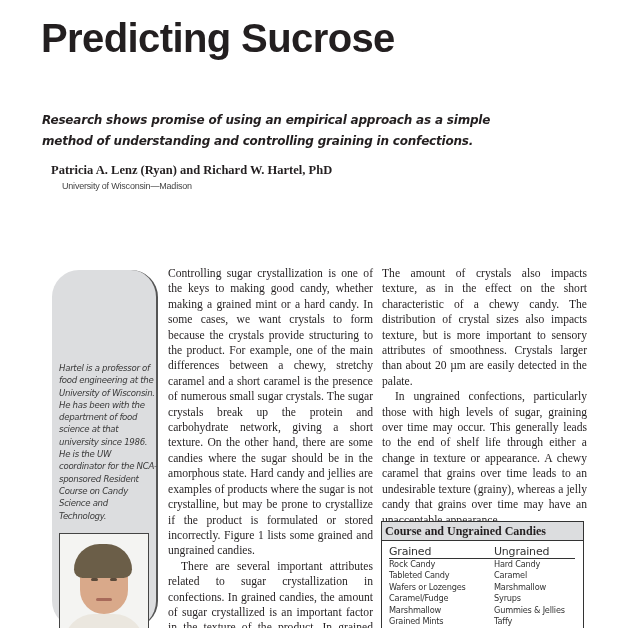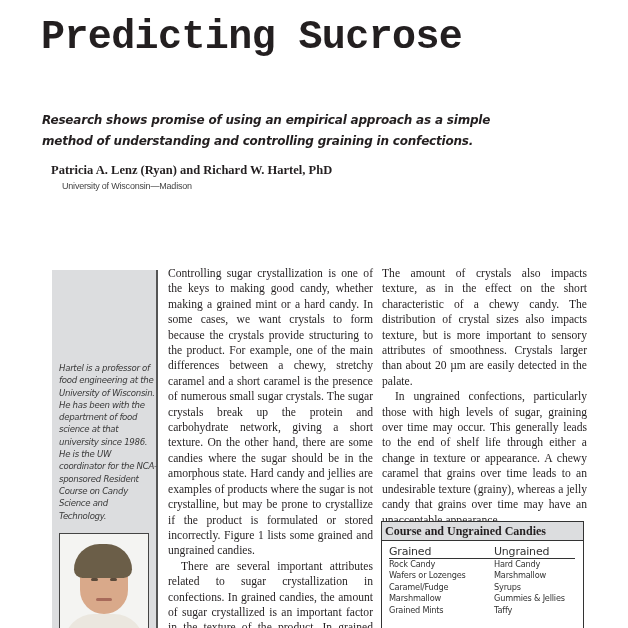--- a/index.html
+++ b/index.html
@@ -1,21 +1,21 @@
 <!DOCTYPE html>
 <html><head>
 <meta charset="utf-8">
 <style>
   html, body { margin:0; padding:0; }
   body { width:628px; height:628px; overflow:hidden; background:#ffffff; position:relative; color:#231f20; }
-  .title { position:absolute; left:41px; top:16px; width:580px; font-family:Liberation Mono, monospace; font-weight:bold; font-size:40px; line-height:44px; letter-spacing:-0.6px; color:#231f20; margin:0; }
+  .title { position:absolute; left:41px; top:16px; width:580px; font-family:Liberation Sans, sans-serif; font-weight:bold; font-size:40px; line-height:44px; letter-spacing:-0.6px; color:#231f20; margin:0; }
   .subtitle { position:absolute; left:42px; top:110px; width:580px; font-family:"DejaVu Sans", sans-serif; font-weight:bold; font-style:italic; font-size:12px; line-height:21px; letter-spacing:-0.2px; color:#231f20; margin:0; }
   .authors { position:absolute; left:51px; top:163px; font-family:"Liberation Serif", serif; font-weight:bold; font-size:12.5px; color:#231f20; }
   .affil { position:absolute; left:51px; top:181px; font-family:"Liberation Sans", sans-serif; font-size:9px; color:#444; letter-spacing:-0.2px;padding-left:11px; }
-  .sidebar { position:absolute; left:52px; top:270px; width:104px; height:358px; background:#dcdddf; border-right:2px solid #555; }
+  .sidebar { position:absolute; left:52px; top:270px; width:104px; height:358px; background:#dcdddf; border-right:2px solid #555;border-radius:27px; }
   .bio { position:absolute; left:7px; top:92px; width:98px; font-family:"DejaVu Sans", sans-serif; font-style:italic; font-size:8.6px; line-height:12.3px; color:#3a3a3a; letter-spacing:-0.3px; }
   .photo { position:absolute; left:7px; top:263px; width:88px; height:100px; background:#f4f4f2; border:1px solid #444; overflow:hidden; }
   .photo .hair { position:absolute; left:14px; top:10px; width:58px; height:34px; background:#6b5e48; border-radius:30px 30px 10px 10px; }
   .photo .face { position:absolute; left:20px; top:22px; width:48px; height:58px; background:#d9a98a; border-radius:22px 22px 24px 24px; }
   .photo .shirt { position:absolute; left:4px; top:80px; width:80px; height:30px; background:#ebe7df; border-radius:30px 30px 0 0; }
   .photo .eye { position:absolute; top:44px; width:7px; height:3px; background:#5a4a3a; border-radius:2px; }
   .photo .mouth { position:absolute; left:36px; top:64px; width:16px; height:3px; background:#a86a5a; border-radius:2px; }
   .col { position:absolute; top:266px; width:205px; font-family:"Liberation Serif", serif; font-size:11.6px; line-height:15.4px; color:#231f20; text-align:justify; }
   .col1 { left:168px; }
   .col2 { left:382px; }
@@ -71,20 +71,24 @@
   <div class="table-grid">
     <div class="tg-row tg-head">
       <span>Grained</span>
       <span>Ungrained</span>
     </div>
     <div class="tg-row">
       <span>Rock Candy</span>
       <span>Hard Candy</span>
     </div>
     <div class="tg-row">
+      <span>Tableted Candy</span>
+      <span>Caramel</span>
+    </div>
+    <div class="tg-row">
       <span>Wafers or Lozenges</span>
       <span>Marshmallow</span>
     </div>
     <div class="tg-row">
       <span>Caramel/Fudge</span>
       <span>Syrups</span>
     </div>
     <div class="tg-row">
       <span>Marshmallow</span>
       <span>Gummies &amp; Jellies</span>

